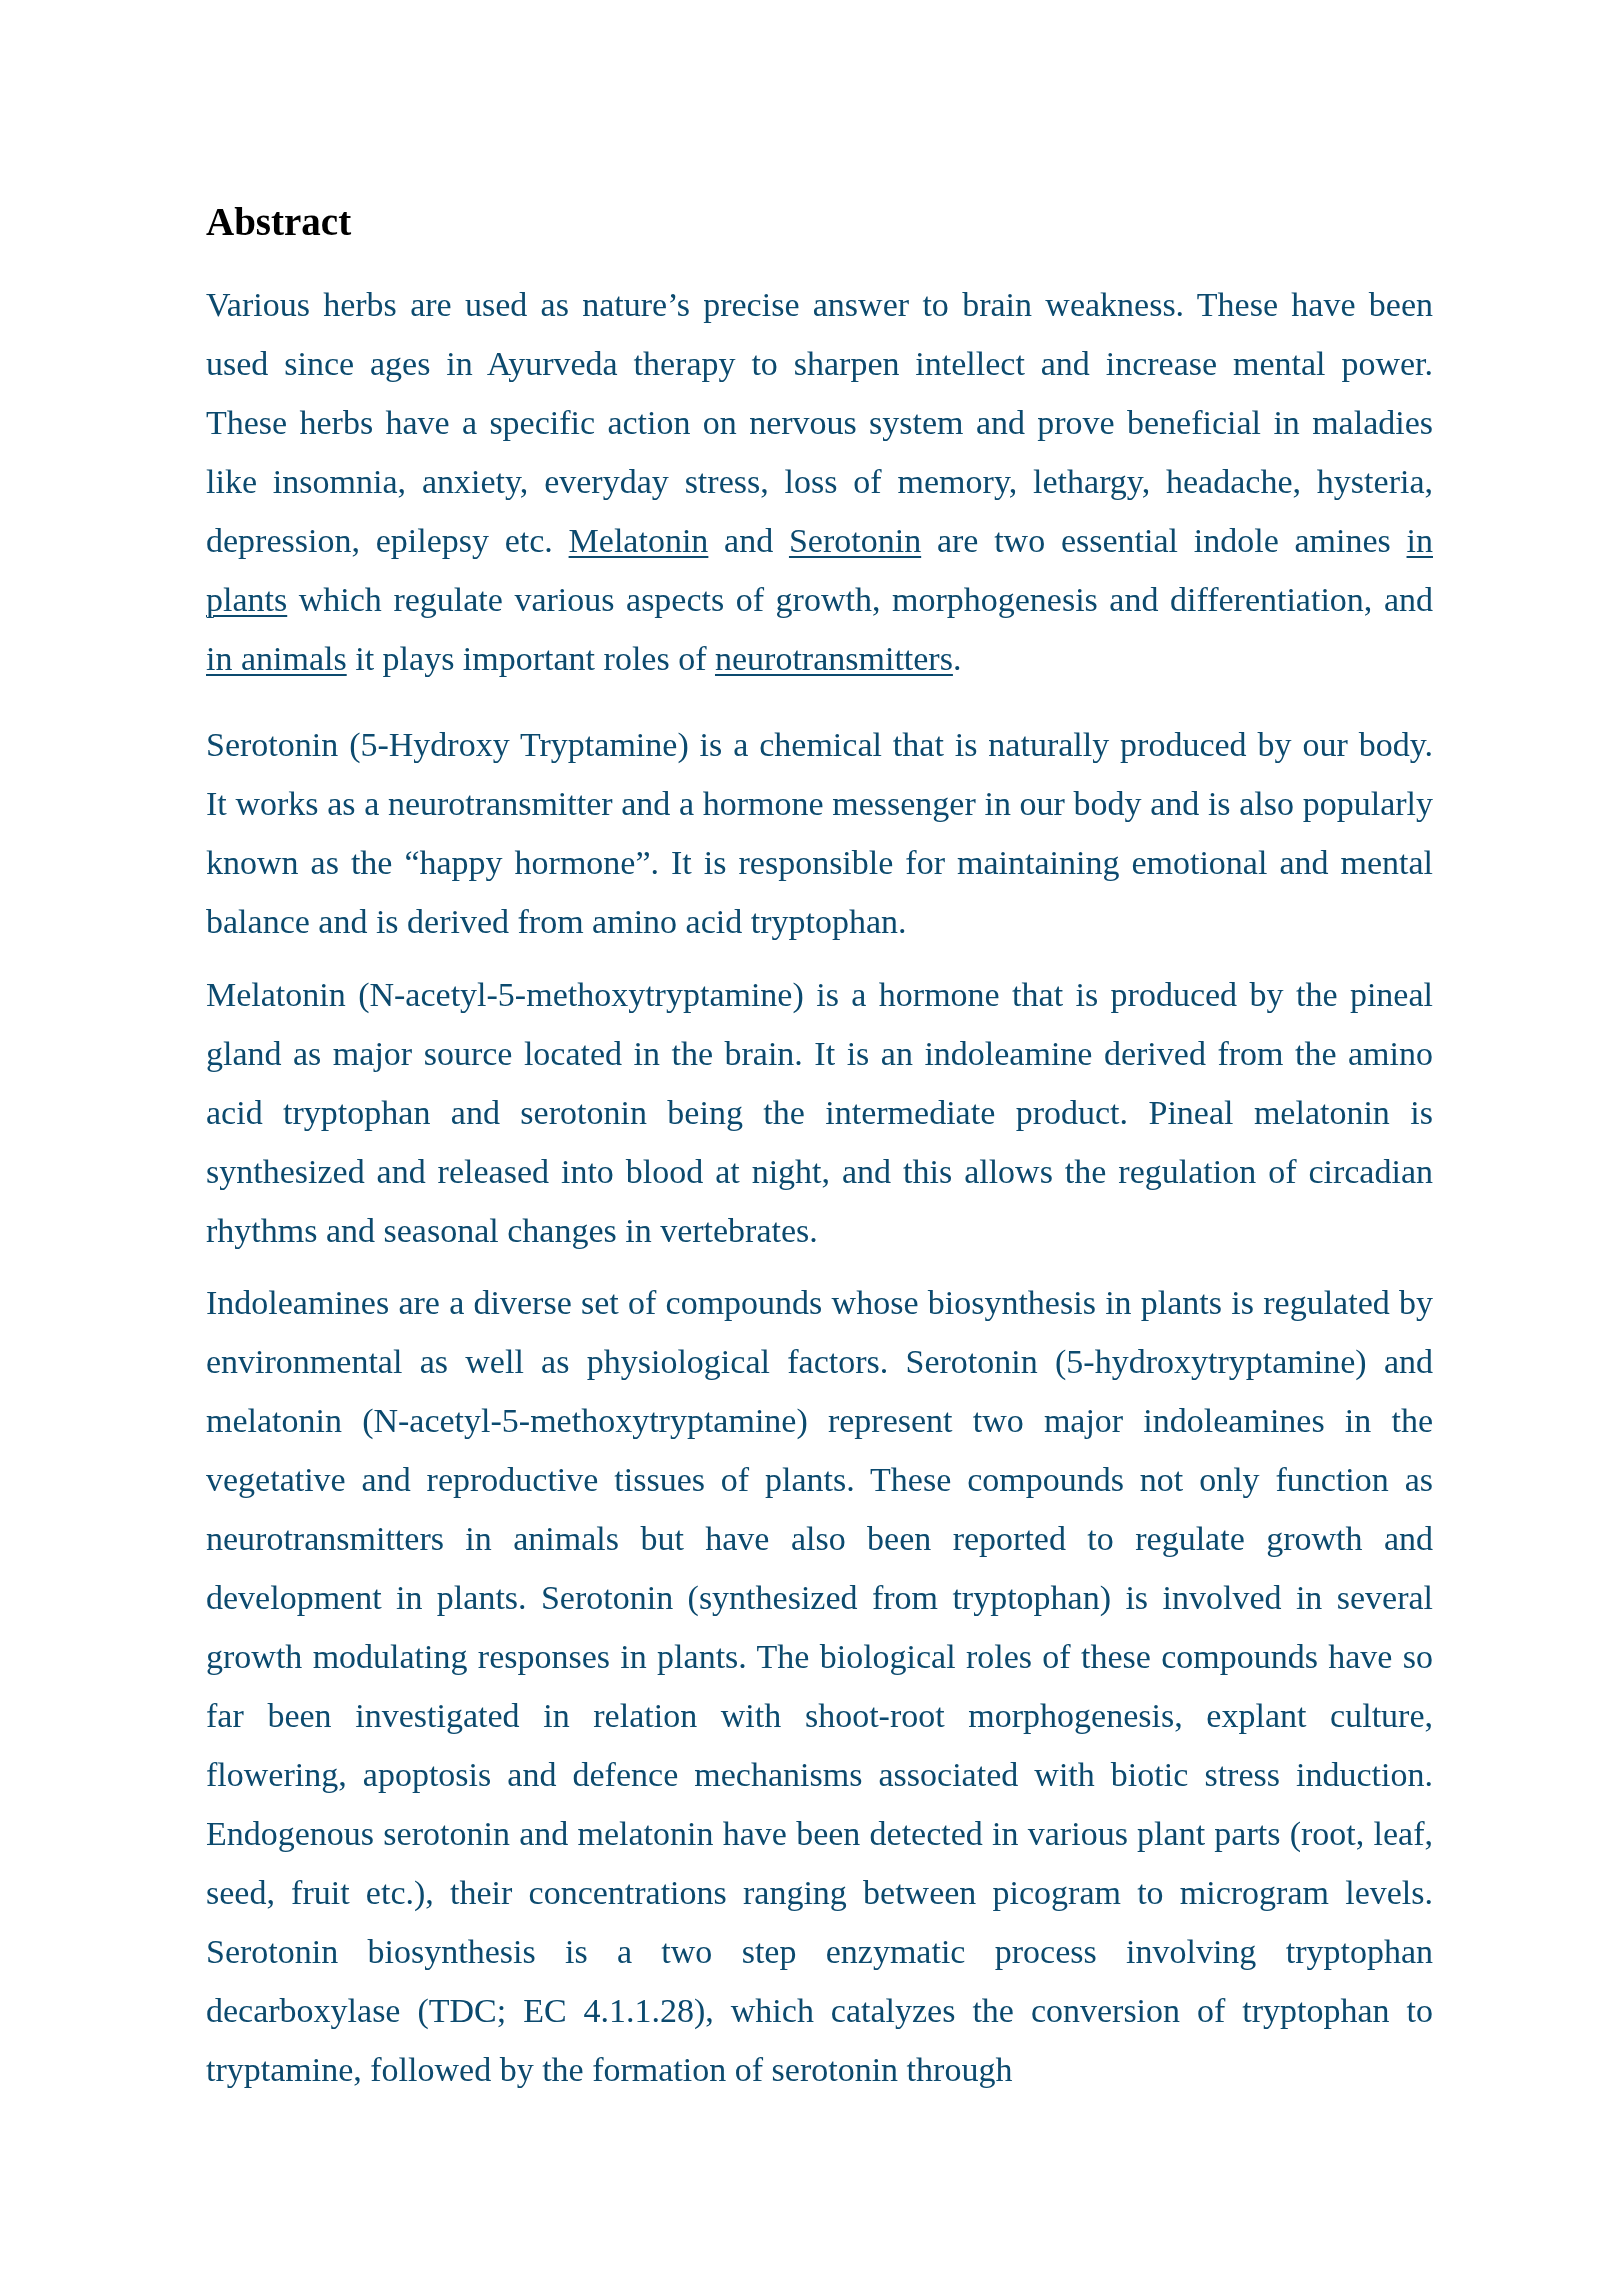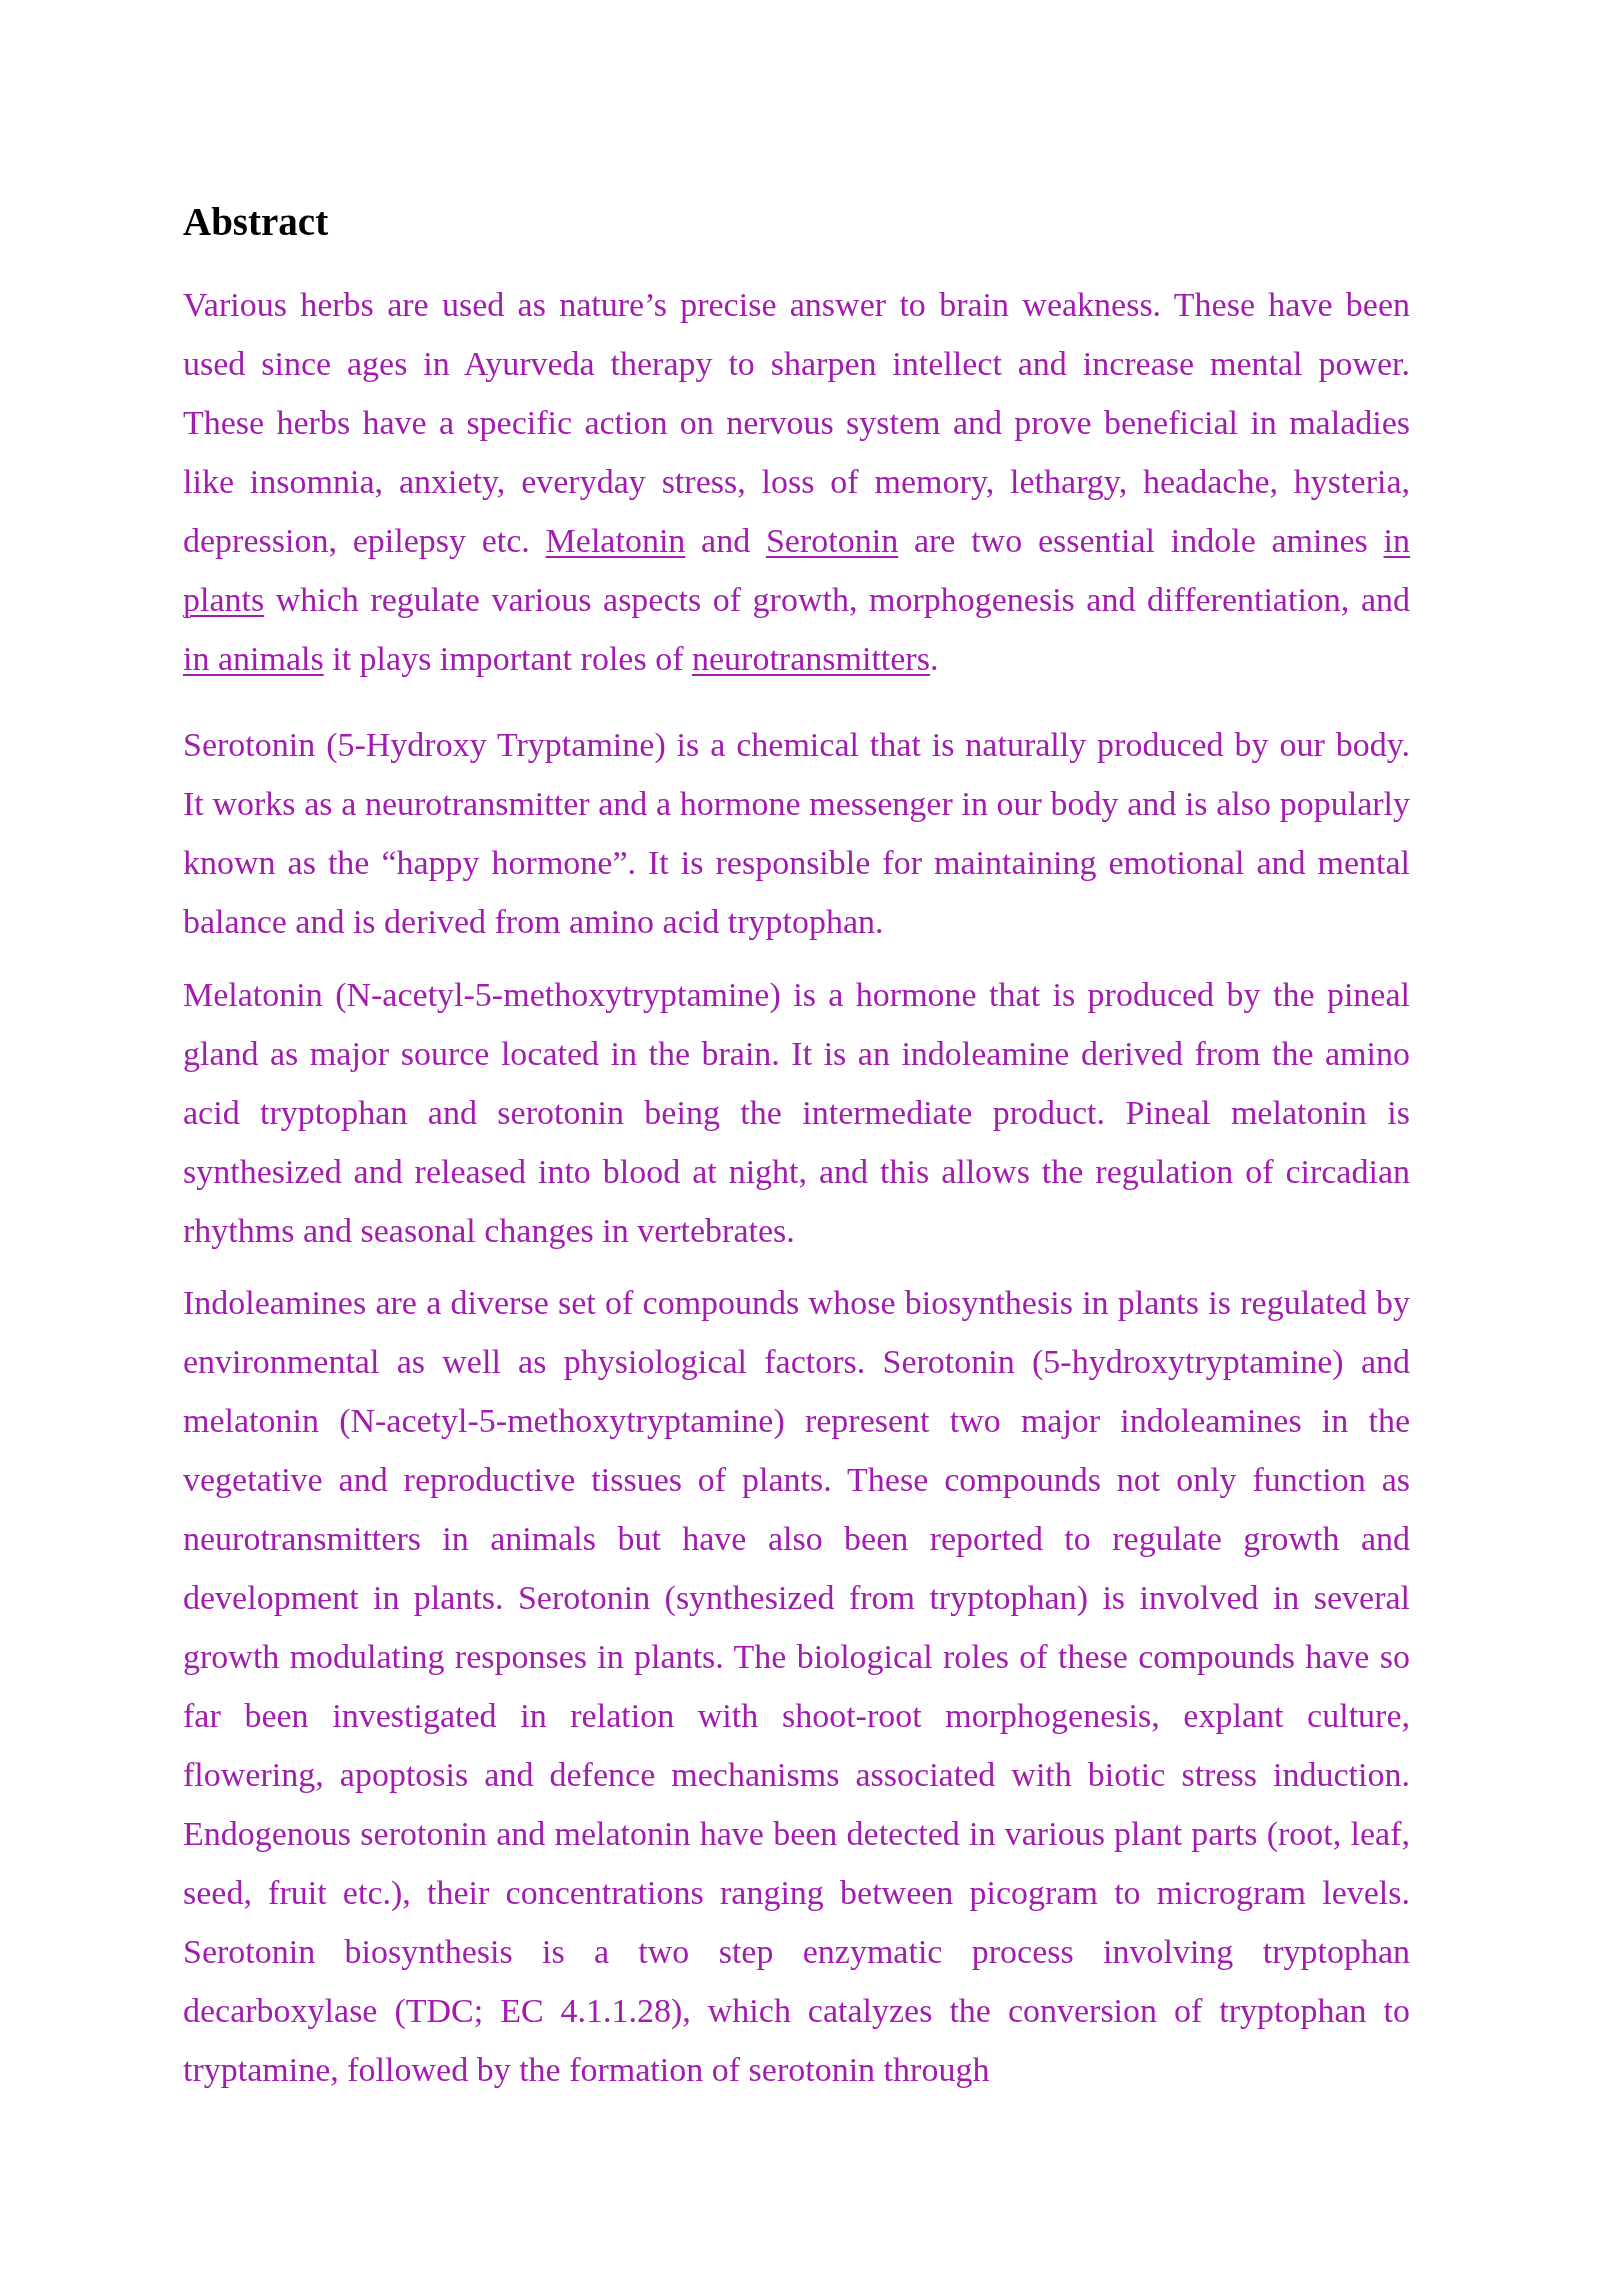--- a/index.html
+++ b/index.html
@@ -12,41 +12,41 @@
     width: 1621px;
     height: 2293px;
     background: #ffffff;
     color: #000000;
     overflow: hidden;
     font-family: "Liberation Serif", "DejaVu Serif", serif;
   }
   .doc-content {
     position: absolute;
     top: 192px;
-    left: 183px;
+    left: 206px;
     width: 1227px;
   }
   .section + .section {
     margin-top: 27.4px;
   }
   .heading {
     font-size: 39px;
     font-weight: bold;
     line-height: 59px;
     margin: 0 0 23.5px 0;
     text-align: left;
     color: #000000;
   }
   .para {
     font-size: 34px;
     line-height: 59px;
     text-align: justify;
     text-justify: inter-word;
     margin: 0 0 13.7px 0;
-    color: #a21caf;
+    color: #0c4a6e;
   }
   .para span.underlined {
     text-decoration: underline;
     text-decoration-thickness: 2px;
     text-underline-offset: 3.9px;
   }
 </style>
 </head>
 <body>
 

